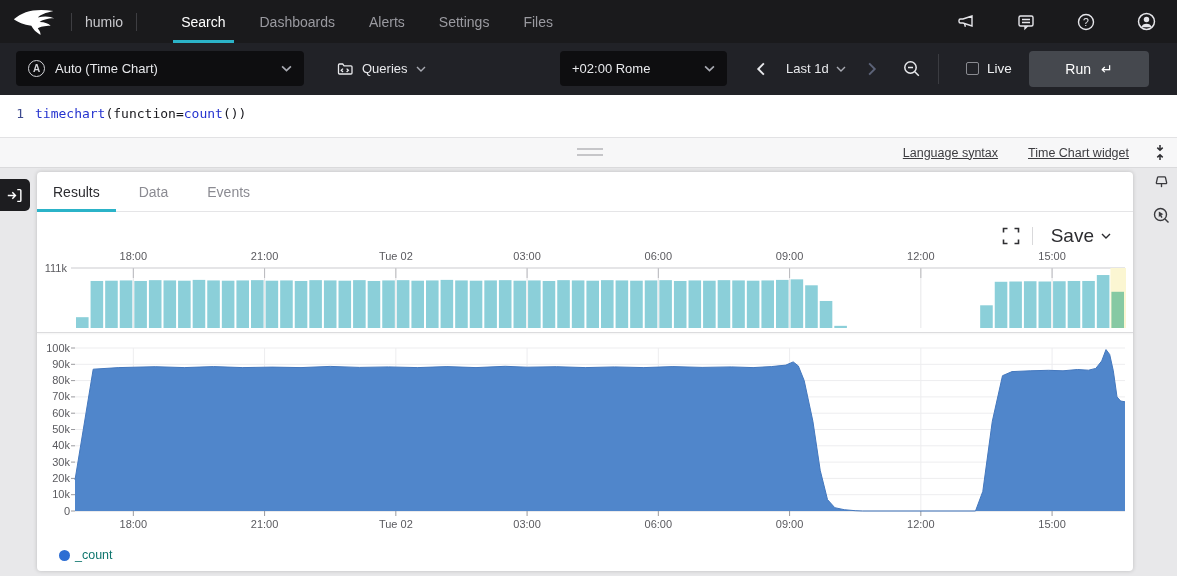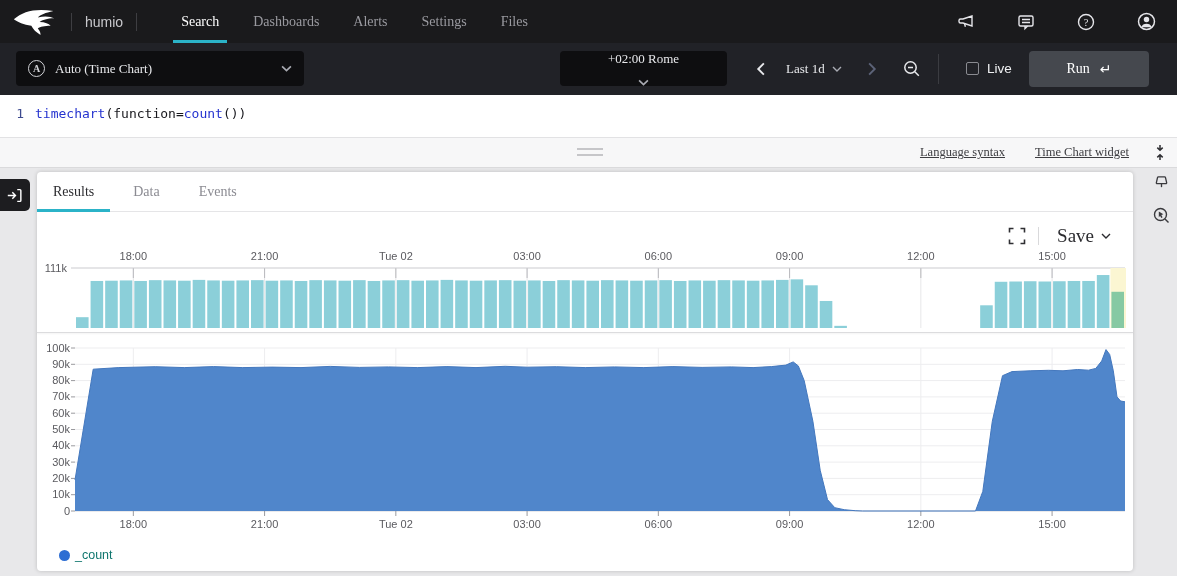--- a/index.html
+++ b/index.html
@@ -1,20 +1,20 @@
 <!DOCTYPE html>
 <html style="--accent: #2bb3c8;"><head>
 <meta charset="utf-8">
 <style>
   :root{ --accent:#2bb3c8; }
   *{box-sizing:border-box;}
   html,body{margin:0;padding:0;}
   body{width:1177px;height:576px;overflow:hidden;position:relative;
        font-family:"Liberation Sans",sans-serif;background:#e8e8ea;}
-  button{font-family:Liberation Serif, serif;}
+  button{font-family:Liberation Sans, sans-serif;}
 
   
   .navbar{position:absolute;top:0;left:0;width:100%;height:43px;background:#1a1a1c;
           display:flex;align-items:center;}
   .logo{margin-left:12px;width:46px;height:30px;cursor:pointer;}
   .nav-sep{width:1px;height:18px;background:#3e3e42;margin:0 13px;}
   .brand{color:#c9c9cd;font-size:14px;cursor:pointer;}
   .nav-items{display:flex;height:100%;margin-left:14px;}
   .nav-item{color:#9a9aa0;font-size:14px;padding:0 17px;display:flex;align-items:center;
             height:100%;position:relative;cursor:pointer;background:none;border:none;}
@@ -27,21 +27,21 @@
   
   .toolbar{position:absolute;top:43px;left:0;width:100%;height:52px;background:#212227;}
   .tbtn{position:absolute;display:flex;align-items:center;background:none;border:none;
         color:#e8e9ec;font-size:13px;cursor:pointer;padding:0 10px;height:35px;top:8px;}
   .dk{background:#0e0e10;border-radius:4px;}
   .widget{left:16px;width:288px;padding:0 12px;gap:10px;}
   .circle-a{width:17px;height:17px;border:1.5px solid #d2d3d7;border-radius:50%;font-size:10px;
             display:flex;align-items:center;justify-content:center;color:#d2d3d7;font-weight:bold;flex:0 0 auto;}
   .grow{flex:1;text-align:left;}
   .queries{left:326px;gap:8px;}
-  .tz{left:560px;width:167px;padding:0 12px;flex-direction:column;}
+  .tz{left:560px;width:167px;padding:0 12px;}
   .prev{left:746px;}
   .range{left:776px;gap:7px;}
   .next{left:858px;color:#5c6378;}
   .zoomout{left:892px;}
   .tdiv{position:absolute;left:938px;top:11px;width:1px;height:30px;background:#3b3c41;}
   .live{left:956px;gap:8px;color:#eff0f2;font-size:13.5px;}
   .checkbox{width:13px;height:13px;border:1px solid #8a8b91;border-radius:2px;flex:0 0 auto;}
   .run{left:1029px;width:120px;height:36px;background:#45484e;border-radius:4px;
        justify-content:center;gap:10px;font-size:14px;color:#fff;}
   .muted{color:#a9abb3;display:flex;}
@@ -145,20 +145,30 @@
 
 <div class="toolbar">
   <button class="tbtn dk widget">
     <span class="circle-a">A</span>
     <span class="grow">Auto (Time Chart)</span>
     <svg width="11" height="7" viewBox="0 0 10 6" class="muted">
         <path d="M1 1 l4 4 4-4" fill="none" stroke="currentColor" stroke-width="1.5"></path>
       </svg>
   </button>
 
+  <button class="tbtn queries">
+    <svg width="18" height="18" viewBox="0 0 18 18" fill="none" stroke="currentColor" stroke-width="1.3">
+      <path d="M2.5 5 a1 1 0 0 1 1-1 h3.2 l1.4 1.8 h6.9 a1 1 0 0 1 1 1 V13 a1 1 0 0 1 -1 1 H3.5 a1 1 0 0 1 -1-1 z"></path>
+      <path d="M7 8.6 l-1.8 1.7 1.8 1.7 M10.6 8.6 l1.8 1.7 -1.8 1.7"></path>
+    </svg>
+    <span>Queries</span>
+    <svg width="10" height="6" viewBox="0 0 10 6" class="muted">
+        <path d="M1 1 l4 4 4-4" fill="none" stroke="currentColor" stroke-width="1.4"></path>
+      </svg>
+  </button>
 
   <button class="tbtn dk tz">
     <span class="grow">+02:00 Rome</span>
     <svg width="11" height="7" viewBox="0 0 10 6" class="muted">
         <path d="M1 1 l4 4 4-4" fill="none" stroke="currentColor" stroke-width="1.5"></path>
       </svg>
   </button>
 
   <button class="tbtn prev">
     <svg width="9" height="14" viewBox="0 0 8 12">

